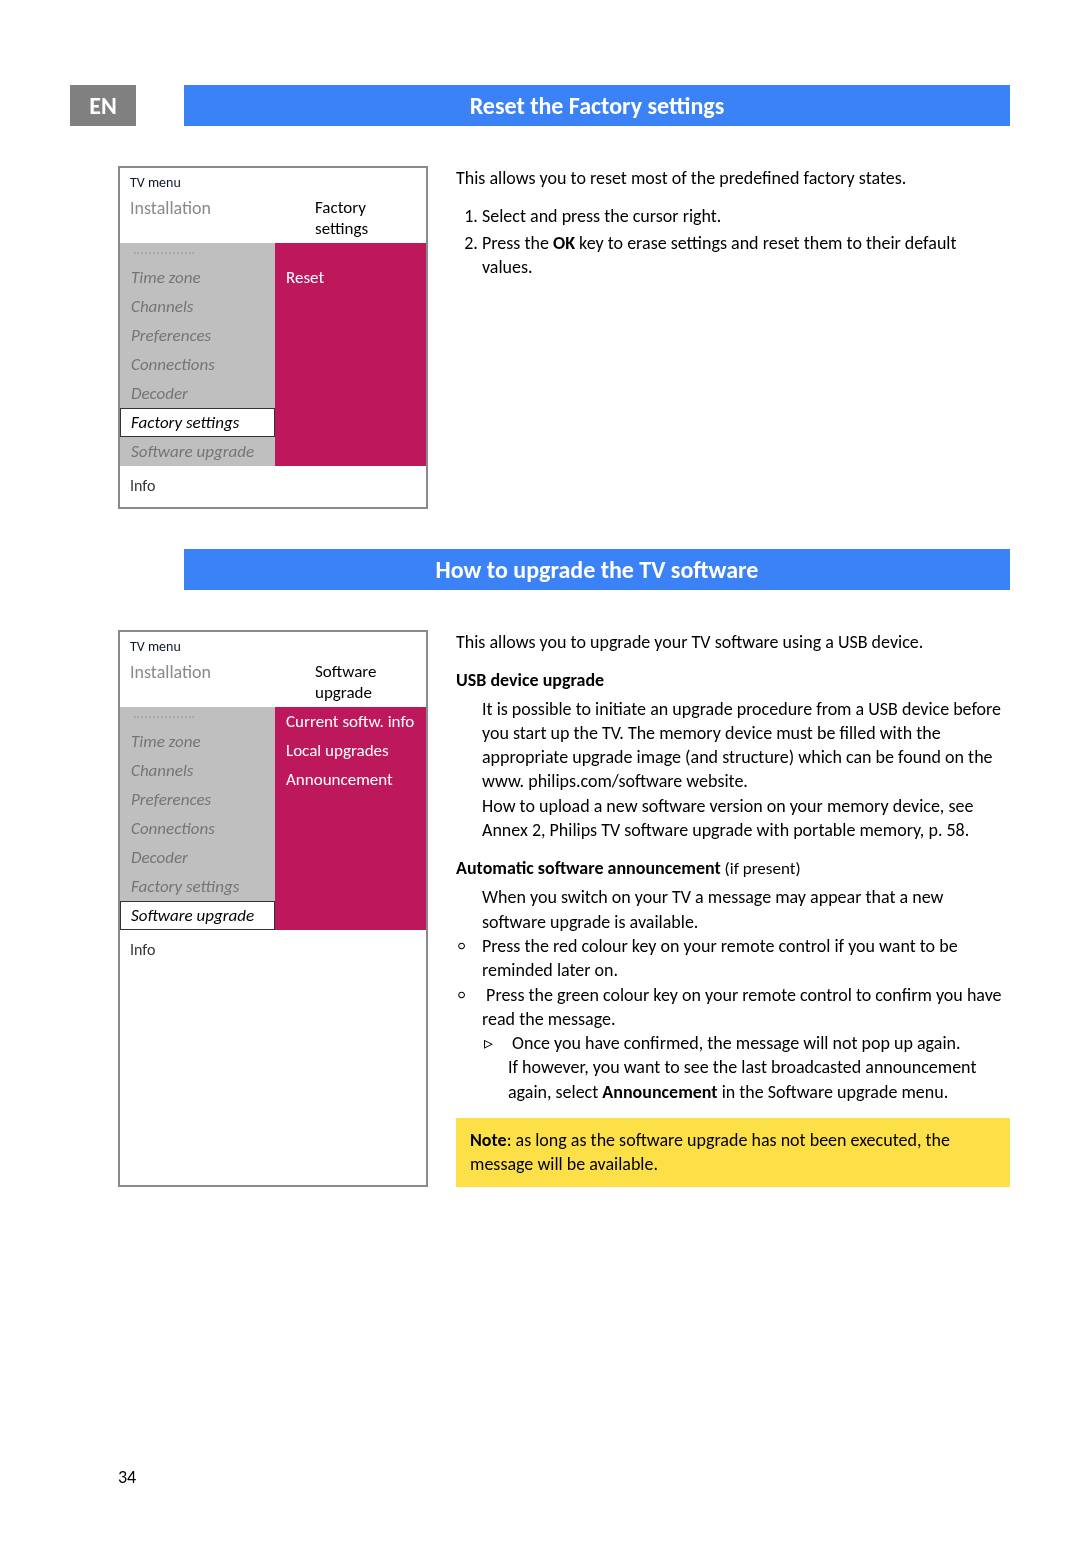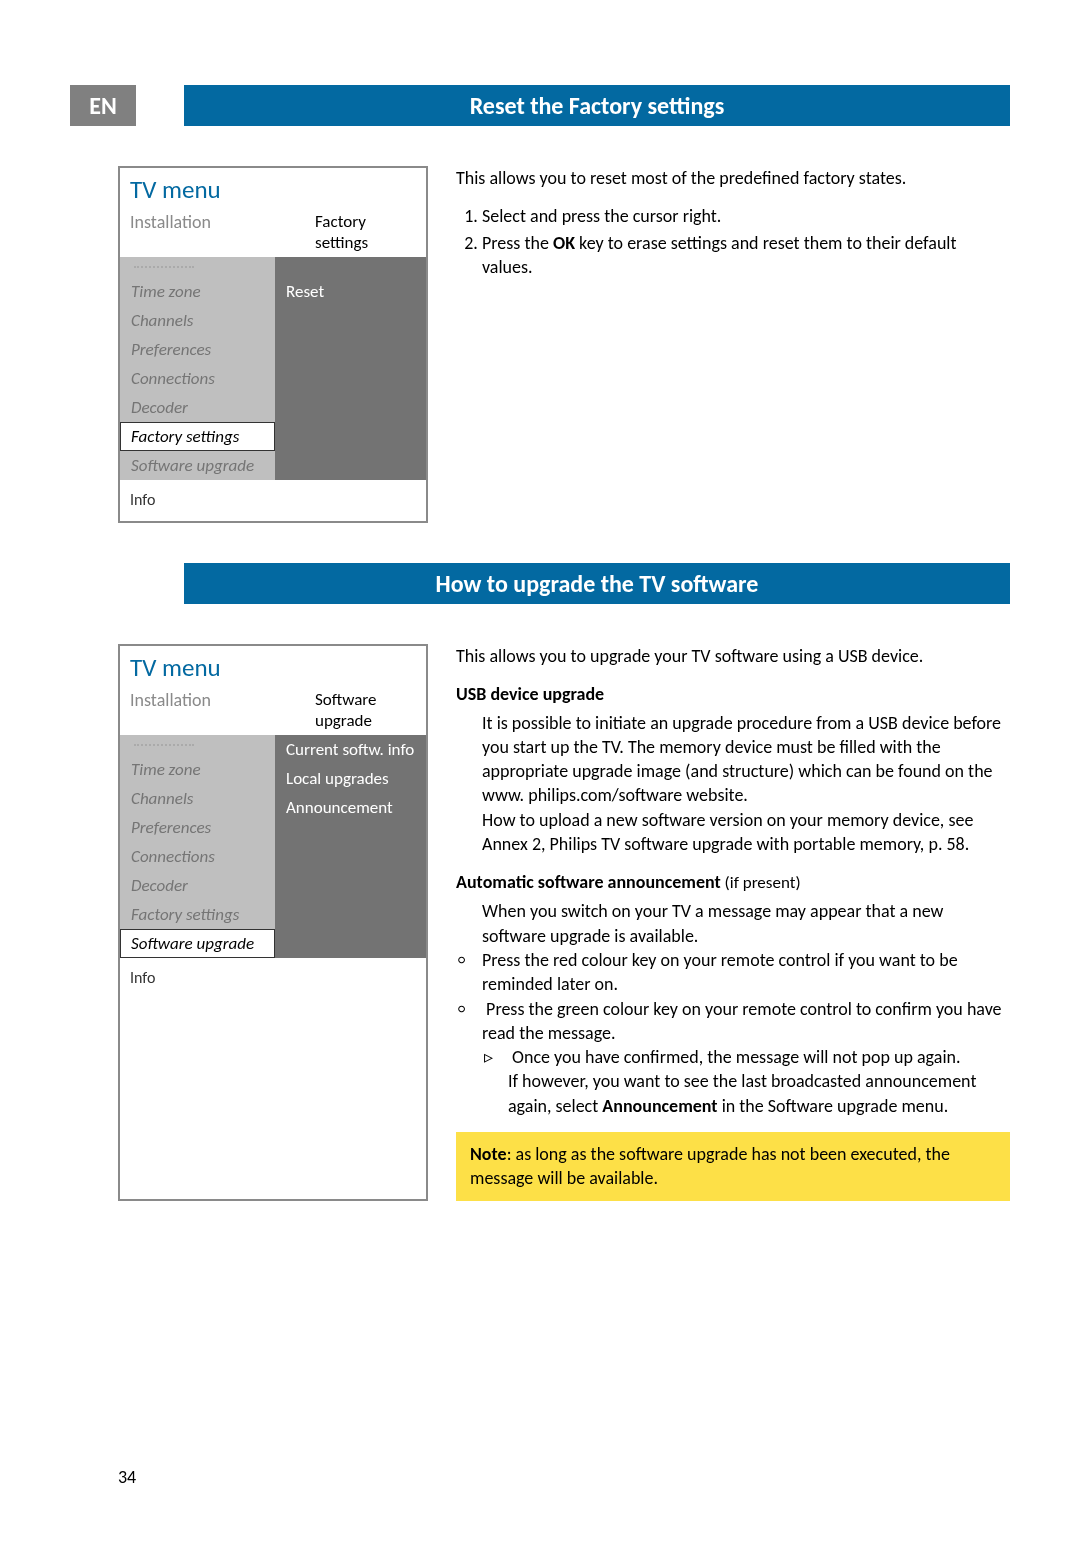--- a/index.html
+++ b/index.html
@@ -25,21 +25,21 @@
     color: #fff;
     font-weight: bold;
     font-size: 24px;
     width: 66px;
     display: flex;
     align-items: center;
     justify-content: center;
   }
   .section-title {
     flex: 1;
-    background: #0369a1;
+    background: #3b82f6;
     color: #fff;
     font-weight: bold;
     font-size: 24px;
     text-align: center;
     padding: 6px 0;
     margin-left: 48px;
   }
   .section-title.no-left {
     margin-left: 114px;
   }
@@ -51,22 +51,22 @@
   }
   .menu-box {
     border: 2px solid #8a8a8a;
     width: 310px;
     flex: 0 0 310px;
     background: #fff;
     font-size: 18px;
   }
   .menu-title {
     padding: 6px 10px 2px 10px;
-    color: #0369a1;
-    font-size: 25px;
+    color: #0f172a;
+    font-size: 14px;
   }
   .menu-subhead-row {
     display: flex;
     gap: 32px;
   }
   .menu-subhead-left {
     width: 155px;
     color: #8a8a8a;
     padding: 4px 10px;
     font-size: 18px;
@@ -91,21 +91,21 @@
     display: flex;
   }
   .menu-left-col {
     width: 155px;
     flex: 0 0 155px;
     background: #bfbfbf;
     font-style: italic;
   }
   .menu-right-col {
     flex: 1;
-    background: #737373;
+    background: #be185d;
   }
   .menu-item {
     padding: 3px 10px;
     color: #757575;
     font-size: 17px;
     border: 1px solid transparent;
   }
   .menu-item.selected {
     background: #fff;
     color: #000;

